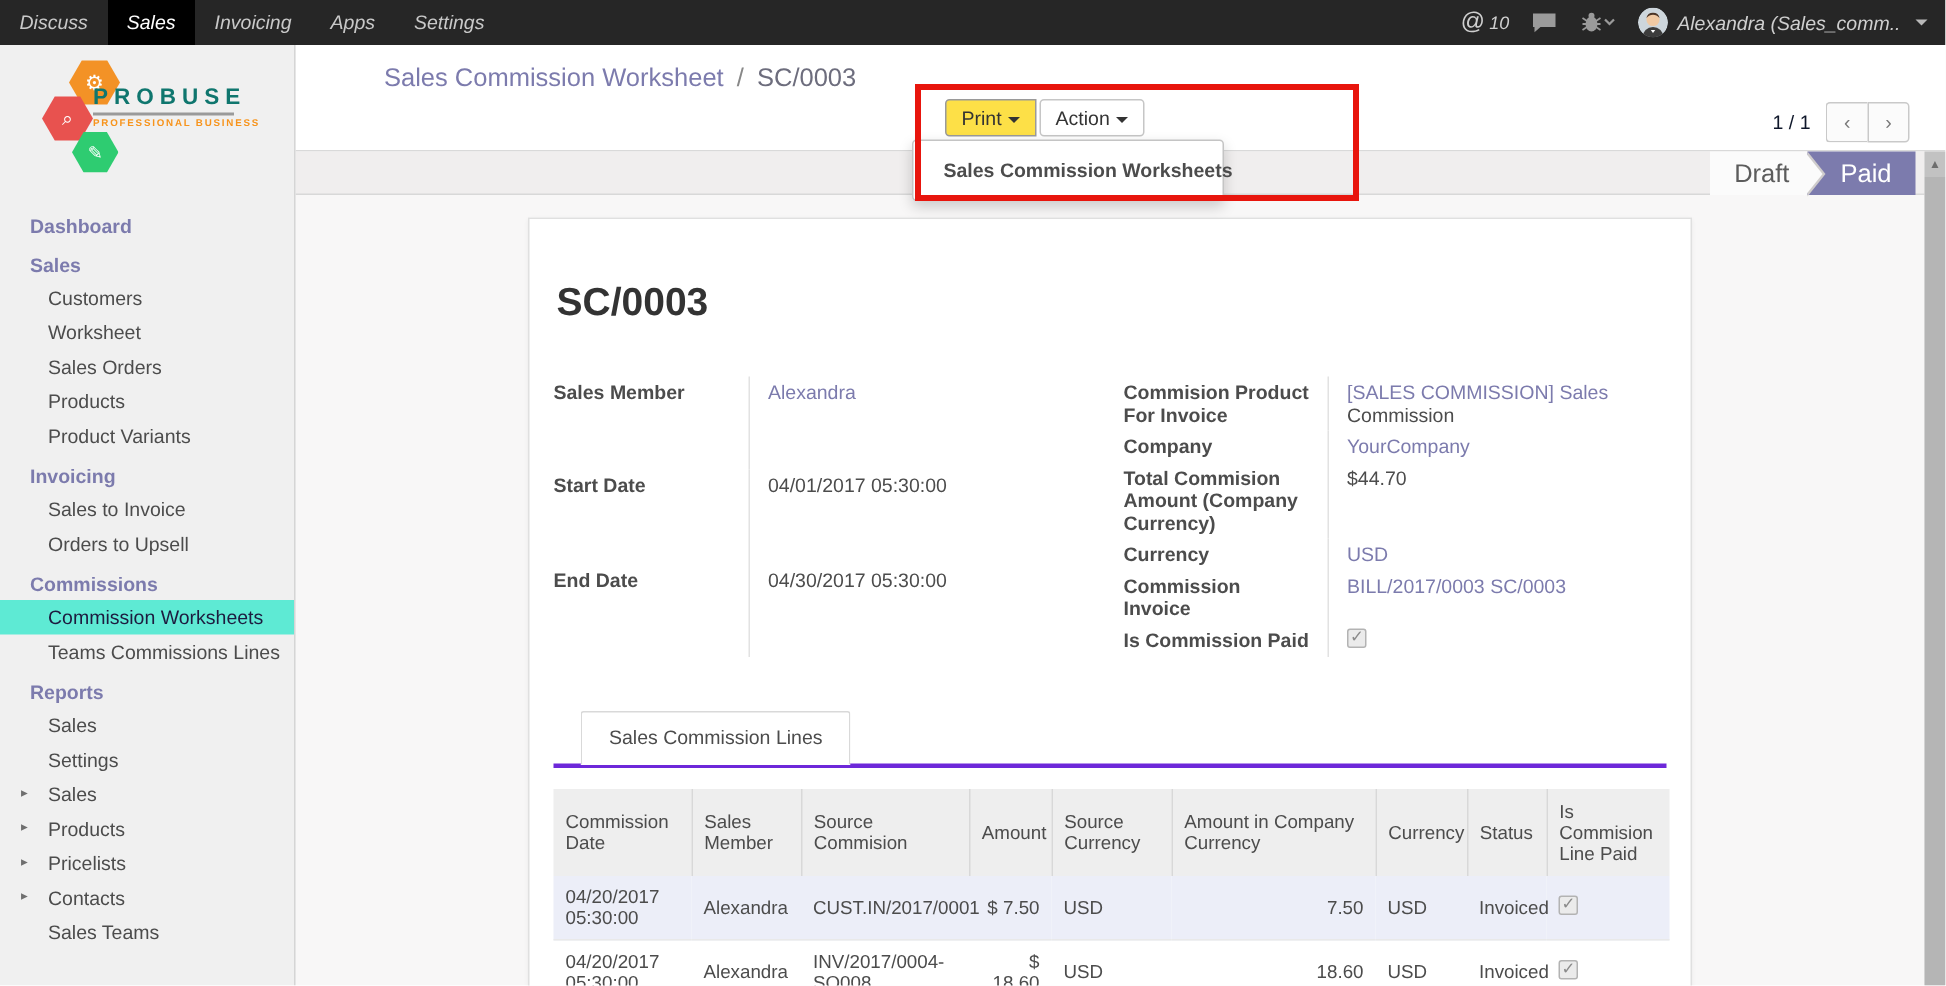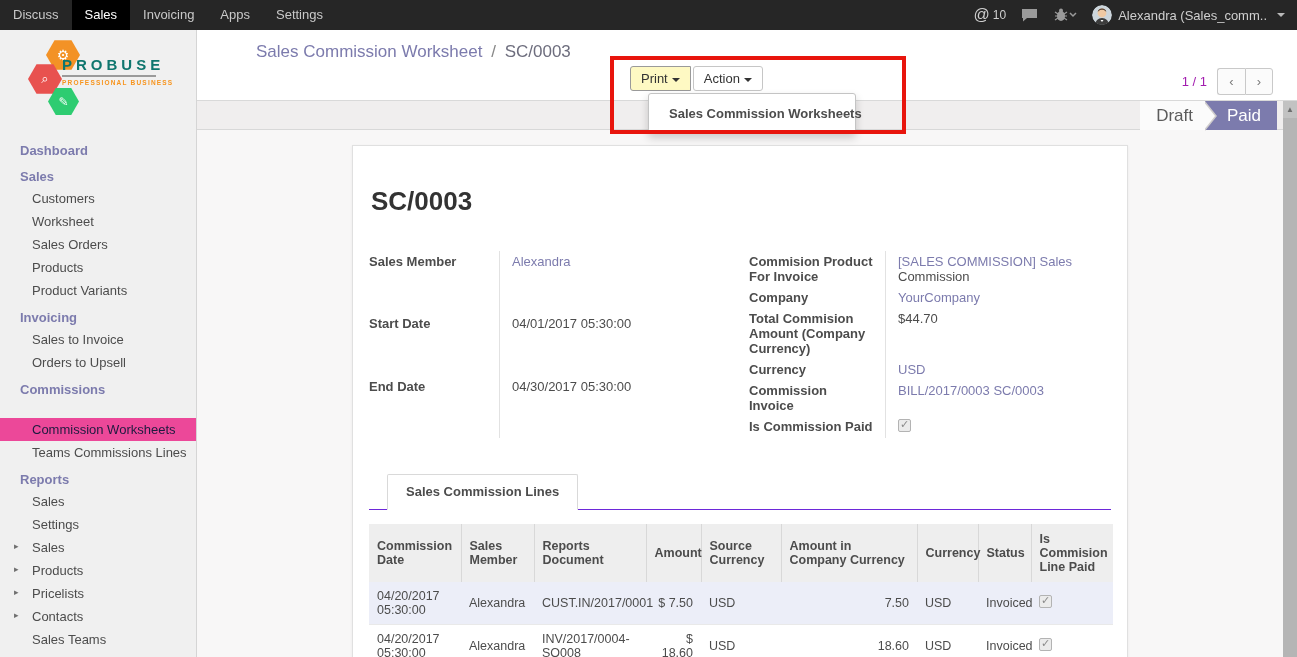--- a/index.html
+++ b/index.html
@@ -1,20 +1,20 @@
 <!DOCTYPE html>
 <html><head>
 <meta charset="utf-8">
 <style>
   * { margin:0; padding:0; box-sizing:border-box; }
   html,body { width:1297px; height:657px; overflow:hidden; font-family:"Liberation Sans",sans-serif; background:#fff; }
   body { position:relative; }
 
   
-  .topbar { position:absolute; top:0; left:0; width:100%; height:30px; background:#262626; display:flex; align-items:stretch; color:#c9c9c9; font-size:13px; z-index:60; }
+  .topbar { position:absolute; top:0; left:0; width:100%; height:30px; background:#262626; display:flex; align-items:stretch; color:#c9c9c9; font-size:13px; z-index:60;font-style:italic; }
   .topbar .menu { padding:0 13px; line-height:30px; cursor:pointer; }
   .topbar .menu.active { background:#000; color:#fff; }
   .topbar-right { margin-left:auto; display:flex; align-items:center; gap:15px; padding-right:12px; }
   .at-group { display:flex; align-items:center; gap:3px; font-size:12px; color:#cfcfcf; }
   .at-glyph { font-size:16px; }
   .icon-gray svg { display:block; }
   .caret-down { display:inline-block; width:0; height:0; border-left:4px solid transparent; border-right:4px solid transparent; border-top:4px solid #b9b9b9; margin-left:4px; vertical-align:middle; }
   .user-chip { display:flex; align-items:center; gap:6px; color:#cfcfcf; font-size:13px; cursor:pointer; }
   .avatar { width:20px; height:20px; border-radius:50%; overflow:hidden; display:block; }
 
@@ -28,39 +28,39 @@
   .hex.green { left:18px; top:48px; width:31px; height:31px; background:#2ecc71; font-size:12px; }
   .brand-text { position:absolute; left:62px; top:26px; }
   .brand-name { color:#0f766e; font-weight:bold; font-size:15px; letter-spacing:4px; }
   .brand-rule { width:94px; height:2px; background:#9a9a9a; margin:2px 0 2px 0; }
   .brand-tagline { color:#f7941d; font-size:6.5px; font-weight:bold; letter-spacing:1.2px; }
   .nav { list-style:none; margin-top:22px; font-size:13px; }
   .nav li { cursor:pointer; }
   .nav-root, .nav-section { color:#7c7bad; font-weight:bold; padding:3px 0 3px 20px; }
   .nav-section { margin-top:5px; }
   .nav-item { color:#4c4c4c; padding:4px 0 4px 32px; position:relative; }
-  .nav-item.active { background:#ec4899; color:#1d1b3f;margin-top:18px; }
+  .nav-item.active { background:#5eead4; color:#1d1b3f; }
   .nav-item .tri { position:absolute; left:14px; top:5px; font-size:9px; color:#6f6f6f; }
 
   
   .content { position:absolute; top:30px; left:197px; right:0; bottom:0; background:#f8f7f7; }
   .controlbar { position:absolute; top:0; left:0; right:0; height:71px; background:#fff; border-bottom:1px solid #d9d9d9; }
   .breadcrumb { position:absolute; left:16px; top:12px; font-size:17px; }
   .breadcrumb .parent { color:#7c7bad; cursor:pointer;margin-left:43px; }
   .breadcrumb .sep { color:#888; padding:0 4px; }
   .breadcrumb .current { color:#6d6d7d; }
   .btn-group { position:absolute; left:433px; top:36px; display:flex; }
   .btn { font-size:13px; color:#333; padding:4px 10px; border:1px solid #adadad; border-radius:3px; background:#fff; cursor:pointer; white-space:nowrap; }
   .btn .caret { display:inline-block; width:0; height:0; border-left:4px solid transparent; border-right:4px solid transparent; border-top:4px solid #333; margin-left:4px; vertical-align:middle; }
-  .btn.print { background:#fef9c3; border-color:#9a9a9a; border-radius:3px 0 0 3px; }
+  .btn.print { background:#fde047; border-color:#9a9a9a; border-radius:3px 0 0 3px; }
   .btn.action { margin-left:2px; border-color:#c6c6c6; }
-  .dropdown { position:absolute; left:451px; top:63px; width:208px; background:#fff; border:1px solid #c4c4c4; border-radius:3px; box-shadow:0 4px 9px rgba(0,0,0,.18); padding:7px 0; z-index:40; }
+  .dropdown { position:absolute; left:411px; top:63px; width:208px; background:#fff; border:1px solid #c4c4c4; border-radius:3px; box-shadow:0 4px 9px rgba(0,0,0,.18); padding:7px 0; z-index:40; }
   .dropdown-item { font-size:13px; font-weight:bold; color:#4c4c4c; padding:5px 20px; cursor:pointer; white-space:nowrap; }
   .pager { position:absolute; right:24px; top:38px; display:flex; align-items:center; gap:10px; }
-  .pager-text { font-size:13px; color:#a21caf; }
+  .pager-text { font-size:13px; color:#0f172a; }
   .pager-btns { display:flex; }
   .pager-btn { width:28px; height:27px; background:#fbfbfb; border:1px solid #c9c9c9; color:#7a7a7a; font-size:13px; line-height:25px; text-align:center; cursor:pointer; }
   .pager-btn.prev { border-radius:3px 0 0 3px; border-right:none; }
   .pager-btn.next { border-radius:0 3px 3px 0; }
 
   
   .statusstrip { position:absolute; top:71px; left:0; right:14px; height:29px; background:#f0eeee; border-bottom:1px solid #d8d8d8; }
   .statuswidget { position:absolute; right:6px; top:0; height:29px; display:flex; }
   .state { position:relative; height:29px; line-height:29px; font-size:17px; padding:0 16px; }
   .state.draft { background:#fbfbfb; color:#5c5c5c; padding-right:12px; }
@@ -88,25 +88,25 @@
   .group.right .glabel { width:136px; }
   .gvalue { border-left:1px solid #e2e2e2; padding-left:12px; color:#4c4c4c; }
   .group.left .gvalue { min-width:190px; }
   .group.right .gvalue { min-width:226px; }
   .link { color:#7c7bad; cursor:pointer; }
   .checkbox { display:inline-block; width:13px; height:13px; background:#ebebeb; border:1px solid #b3b3b3; border-radius:2px; position:relative; }
   .checkbox.checked::after { content:"\2713"; position:absolute; left:1px; top:-2px; font-size:11px; color:#8a8a8a; }
 
   
   .notebook { margin-top:36px; }
-  .tabs { border-bottom:1px solid #6d28d9;font-weight:bold; }
+  .tabs { border-bottom:3px solid #6d28d9; }
   .tab { display:inline-block; margin-left:18px; margin-bottom:-1px; padding:9px 18px 10px 18px; background:#fff; border:1px solid #d9d9d9; border-bottom:1px solid #fff; border-radius:2px 2px 0 0; font-size:13px; color:#4c4c4c; cursor:pointer; }
 
   table.lines { border-collapse:collapse; width:744px; margin-top:14px; table-layout:fixed; }
-  table.lines th { background:#eeeeee; font-size:12.5px; font-weight:bold; color:#4c4c4c; text-align:left; padding:8px 8px; border-right:1px solid #d8d8d8; vertical-align:middle; }
+  table.lines th { background:#eeeeee; font-size:12.5px; font-weight:normal; color:#4c4c4c; text-align:left; padding:8px 8px; border-right:1px solid #d8d8d8; vertical-align:middle; }
   table.lines th:last-child { border-right:none; }
   table.lines td { font-size:12.5px; color:#4c4c4c; padding:7px 8px; vertical-align:middle;margin-top:12px; }
   table.lines tbody tr { border-bottom:1px solid #e9e9e9; }
   table.lines tbody tr.striped { background:#eceef8; }
   .col-date { width:92px; } .col-member { width:73px; } .col-source { width:112px; }
   .col-amount { width:55px; } .col-scur { width:80px; } .col-camount { width:136px; }
   .col-cur { width:61px; } .col-status { width:53px; } .col-paid { width:82px; }
   td.right { text-align:right; }
 </style>
 </head>
@@ -285,21 +285,21 @@
             <col class="col-scur">
             <col class="col-camount">
             <col class="col-cur">
             <col class="col-status">
             <col class="col-paid">
         </colgroup>
         <thead>
           <tr>
             <th>Commission Date</th>
             <th>Sales Member</th>
-            <th>Reports Document</th>
+            <th>Source Commision</th>
             <th>Amount</th>
             <th>Source Currency</th>
             <th>Amount in Company Currency</th>
             <th>Currency</th>
             <th>Status</th>
             <th>Is Commision Line Paid</th>
           </tr>
         </thead>
         <tbody>
           <tr class="striped">

